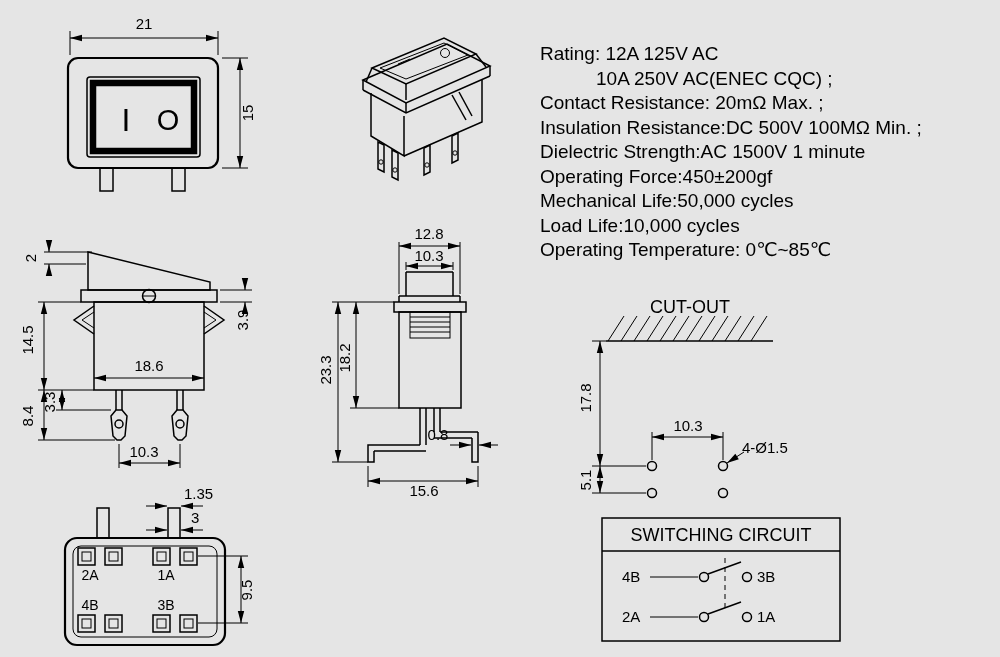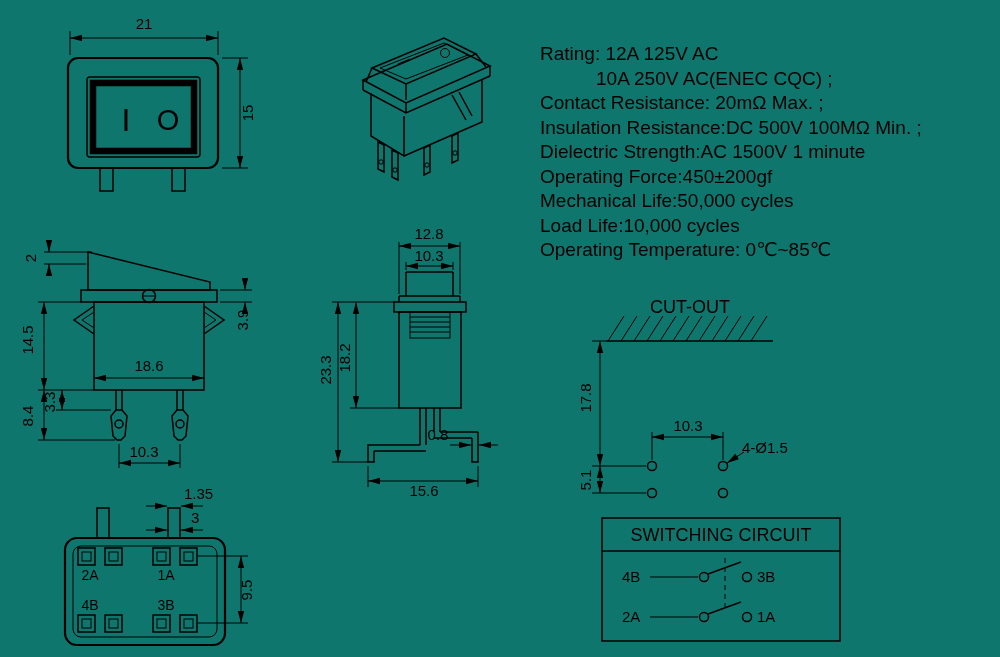--- a/index.html
+++ b/index.html
@@ -1,16 +1,16 @@
 <!DOCTYPE html>
 <html><head>
 <meta charset="utf-8">
 <style>
   html,body{margin:0;padding:0;background:#fff;}
-  #canvas{position:relative;width:1000px;height:657px;background:#0f766e;overflow:hidden;}
+  #canvas{position:relative;width:1000px;height:657px;background:#e5e5e5;overflow:hidden;}
   svg{display:block;}
   svg text{fill:#000;font-family:"Liberation Sans","DejaVu Sans",sans-serif;}
   .o{stroke:#000;stroke-width:1.5;fill:none;}
   .o2{stroke:#000;stroke-width:2.2;fill:none;}
   .t{stroke:#000;stroke-width:1;fill:none;}
   .thick{stroke:#000;stroke-width:6.5;fill:none;}
   .dash{stroke:#000;stroke-width:1;fill:none;stroke-dasharray:5 4;}
   .d{font-size:15px;}
   .lab{font-size:14px;}
   .spec{font-size:19px;}

